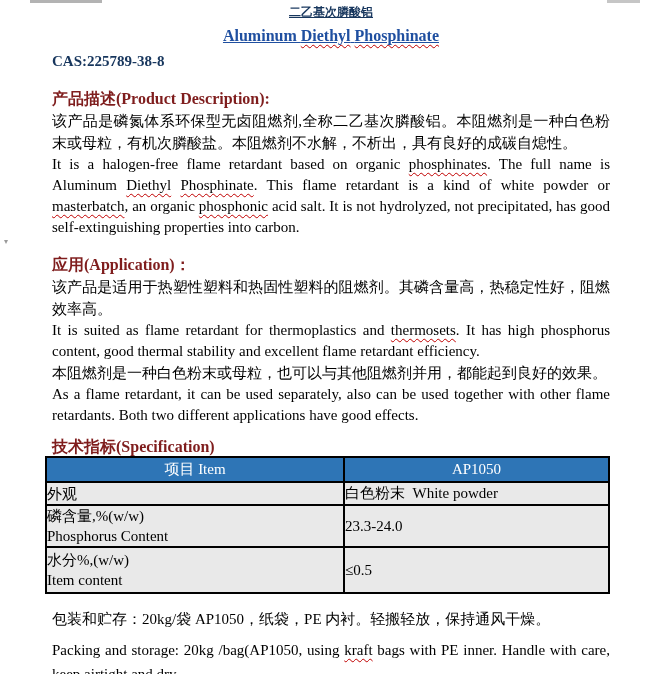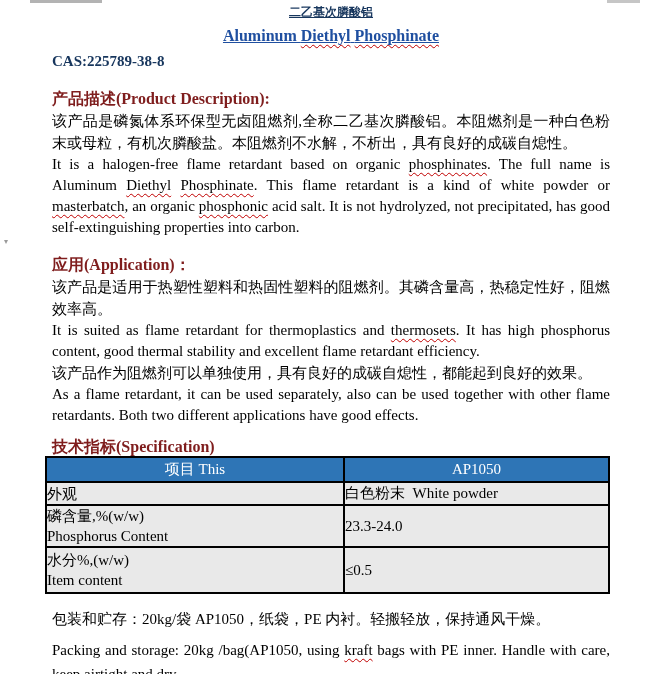--- a/index.html
+++ b/index.html
@@ -109,34 +109,34 @@
   <p class="body-zh">该产品是磷氮体系环保型无卤阻燃剂,全称二乙基次膦酸铝。本阻燃剂是一种白色粉末或母粒，有机次膦酸盐。本阻燃剂不水解，不析出，具有良好的成碳自熄性。</p>
 
   <p class="body-en"><span>It is a halogen-free flame retardant based on organic </span><span class="wavy">phosphinates</span><span>. The full name is Aluminum </span><span class="wavy">Diethyl</span><span> </span><span class="wavy">Phosphinate</span><span>. This flame retardant is a kind of white powder or </span><span class="wavy">masterbatch</span><span>, an organic </span><span class="wavy">phosphonic</span><span> acid salt. It is not hydrolyzed, not precipitated, has good self-extinguishing properties into carbon.</span></p>
 
   <p class="section-heading heading-app">应用(Application)：</p>
 
   <p class="body-zh">该产品是适用于热塑性塑料和热固性塑料的阻燃剂。其磷含量高，热稳定性好，阻燃效率高。</p>
 
   <p class="body-en"><span>It is suited as flame retardant for thermoplastics and </span><span class="wavy">thermosets</span><span>. It has high phosphorus content, good thermal stability and excellent flame retardant efficiency.</span></p>
 
-  <p class="body-zh">该产品作为阻燃剂可以单独使用，具有良好的成碳自熄性，都能起到良好的效果。</p>
+  <p class="body-zh">本阻燃剂是一种白色粉末或母粒，也可以与其他阻燃剂并用，都能起到良好的效果。</p>
 
   <p class="body-en">As a flame retardant, it can be used separately, also can be used together with other flame retardants. Both two different applications have good effects.</p>
 
   <p class="section-heading heading-spec">技术指标(Specification)</p>
 
   <table class="spec">
     <colgroup>
         <col class="c1">
         <col class="c2">
       </colgroup>
     <tbody>
         <tr>
-      <th>项目 This</th>
+      <th>项目 Item</th>
       <th>AP1050</th>
     </tr>
     <tr class="r1">
       <td class="item">外观</td>
       <td class="val">白色粉末  White powder</td>
     </tr>
     <tr class="r2">
       <td class="item"><span>磷含量,%(w/w)</span><br><span>Phosphorus Content</span></td>
       <td class="val">23.3-24.0</td>
     </tr>

